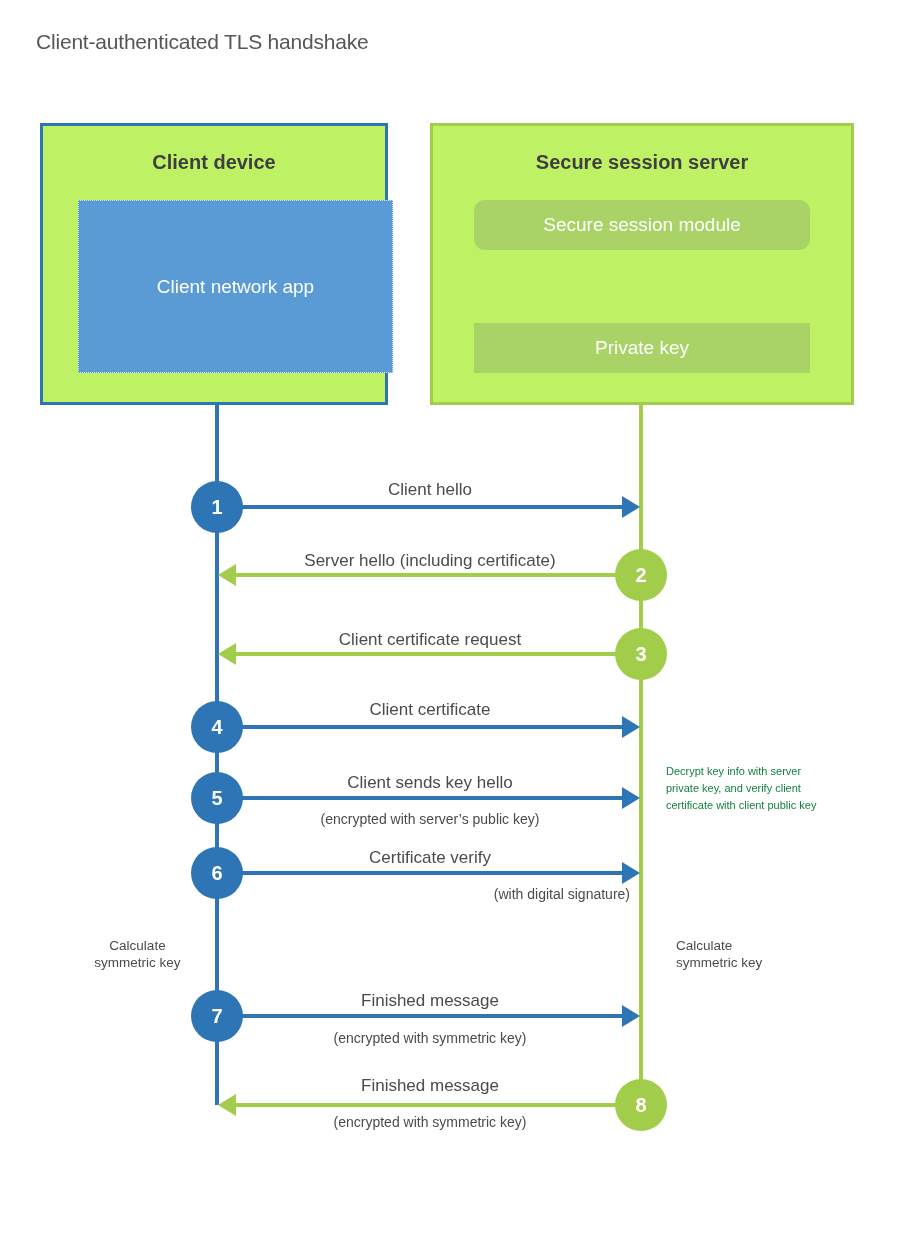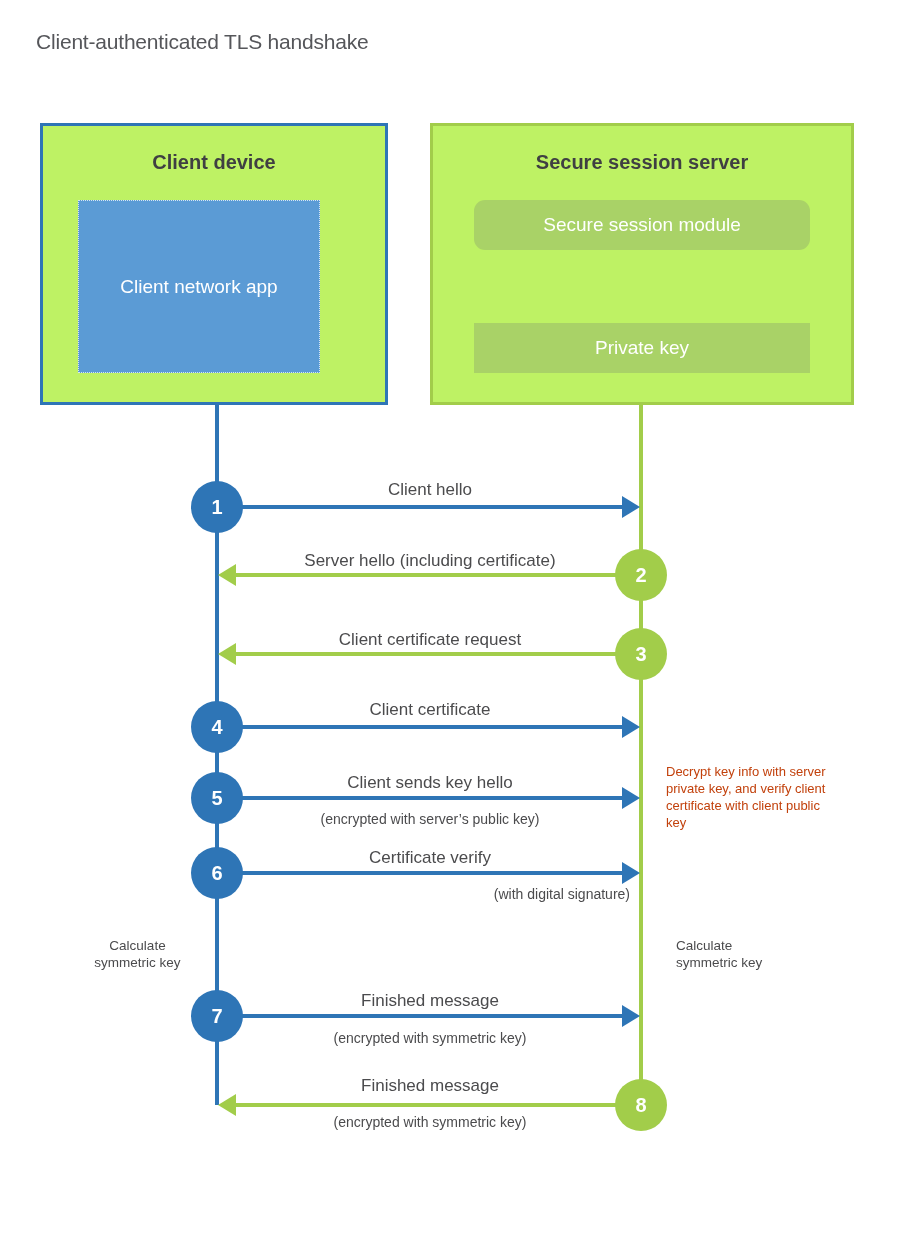--- a/index.html
+++ b/index.html
@@ -13,21 +13,21 @@
   }
   
   .actor{position:absolute;top:123px;height:282px;background:#bef264;box-sizing:border-box;}
   .actor.client{left:40px;width:348px;border:3px solid #2e75b6;}
   .actor.server{left:430px;width:424px;border:3px solid #a2cd4a;padding-left:44px;}
   .actor-title{
     position:absolute;left:0;right:0;top:25px;text-align:center;
     font-size:20px;font-weight:bold;color:#3f3f42;
   }
   .app-box{
-    position:absolute;left:35px;top:74px;width:242px;height:173px;
+    position:absolute;left:35px;top:74px;width:315px;height:173px;
     background:#5b9bd5;border:1px dotted #d6e6f5;box-sizing:border-box;
     display:flex;align-items:center;justify-content:center;text-align:center;
   }
   .app-box .app-text{width:180px;color:#ffffff;font-size:19px;line-height:27px;}
   .module-bar{
     position:absolute;left:41px;width:336px;height:50px;background:#a9d267;
     color:#ffffff;font-size:19px;text-align:center;line-height:50px;
   }
   .bar-1{top:74px;border-radius:11px;} .bar-2{top:135px;} .bar-3{top:197px;}
   
@@ -51,21 +51,21 @@
   .ah.left.green{border-right:18px solid #a2cd4a;}
   
   .msg{
     position:absolute;left:230px;width:400px;text-align:center;
     font-size:17px;color:#4b4b4d;line-height:22px;
   }
   .msg.sub{font-size:14px;}
   
   .note{
     position:absolute;left:666px;top:763px;width:162px;
-    font-size:13px;line-height:17px;color:#c2410c;
+    font-size:11px;line-height:17px;color:#15803d;
   }
   .calc{position:absolute;top:937px;font-size:13.5px;line-height:17px;color:#4b4b4d;}
   .calc.left{left:85px;width:105px;text-align:center;}
   .calc.right{left:676px;width:120px;text-align:left;}
 </style>
 </head>
 <body>
 
 <div class="stage">
 

